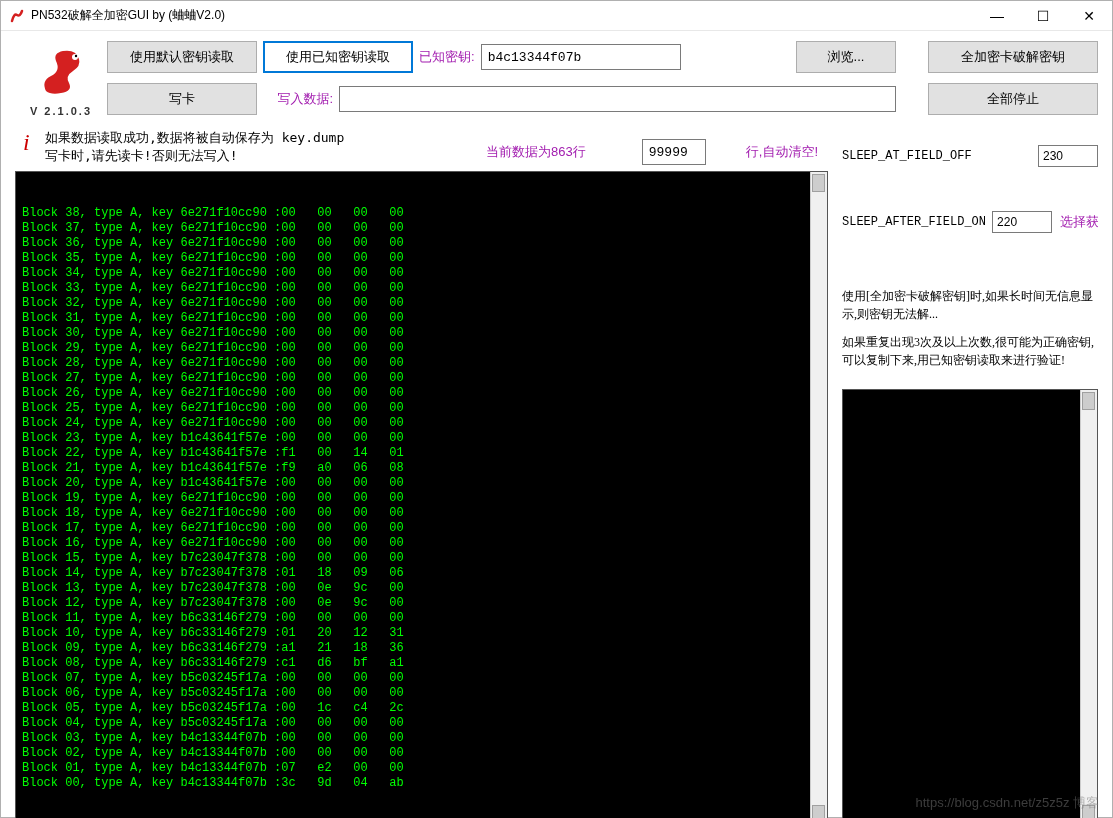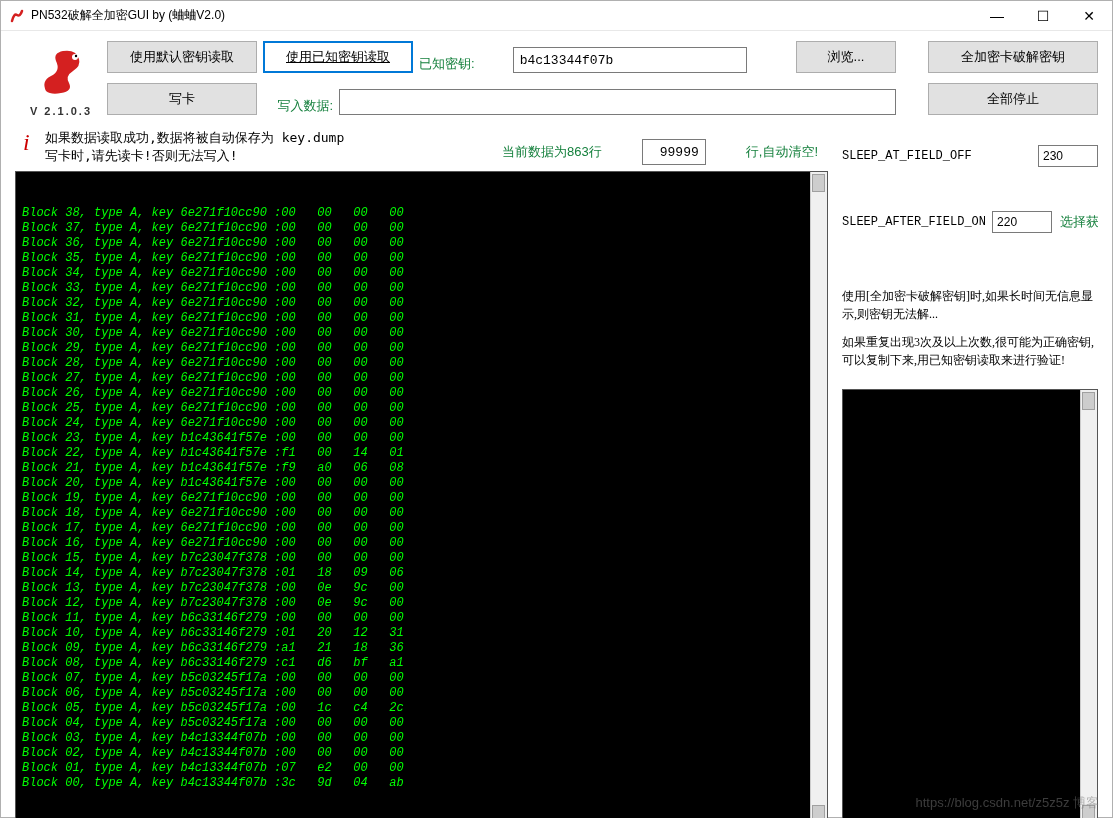--- a/index.html
+++ b/index.html
@@ -37,46 +37,45 @@
   font-size: 14px; color: #000; cursor: pointer;
 }
 .content { flex: 1; padding: 10px 14px 10px 14px; display: flex; flex-direction: column; }
 .top-area { display: flex; }
 .logo-area { width: 92px; text-align: center; }
 .logo-img {
   width: 60px; height: 60px; margin: 0 auto;
 }
 .version-text { font-size: 11px; color: #333; margin-top: 4px; letter-spacing: 2px; font-weight: bold;}
 .controls-area { flex: 1; }
-.row { display: flex; align-items: flex-end; margin-bottom: 10px; gap: 6px; }
+.row { display: flex; align-items: center; margin-bottom: 10px; gap: 6px; }
 .btn {
   height: 32px;
   padding: 0 10px;
   background: #e1e1e1;
   border: 1px solid #adadad;
   font-size: 13px;
   cursor: pointer;
   display: inline-flex;
   align-items: center;
   justify-content: center;
 }
 .btn.primary-outline {
   background: #fff;
   border: 2px solid #0078d7;
   color: #000;
-  text-decoration: underline;
 }
 .input-text {
   height: 26px;
   border: 1px solid #7a7a7a;
   padding: 0 6px;
   font-size: 13px;
   font-family: "Courier New", monospace;
 }
-.label { font-size: 13px; color: #15803d; white-space: nowrap; }
+.label { font-size: 13px; color: #a21caf; white-space: nowrap; }
 .status-line { display: flex; align-items: flex-start; margin: 4px 0 6px 0; }
 .status-icon { width: 30px; font-size: 24px; color: #cc0000; font-style: italic; font-family: serif; padding-left: 8px;}
 .status-text { font-size: 13px; color: #000000; line-height: 1.4; font-family: "SimSun", monospace;}
 .main-area { flex: 1; display: flex; gap: 14px; overflow: hidden; }
 .left-col { flex: 1; display: flex; flex-direction: column; }
 .info-line { display: flex; align-items: center; justify-content: flex-end; gap: 8px; margin-bottom: 6px; padding-right: 10px;}
 .console {
   flex: 1;
   background: #000000;
   color: #00ff00;
@@ -153,21 +152,21 @@
           </svg>
         </div>
         <div class="version-text">V 2.1.0.3</div>
       </div>
 
       <div class="controls-area">
         <div class="row">
           <button class="btn" style="width:150px">使用默认密钥读取</button>
           <button class="btn primary-outline" style="width:150px">使用已知密钥读取</button>
           <span class="label">已知密钥:</span>
-          <input class="input-text" style="width: 234px; margin-left: 32px;" value="b4c13344f07b">
+          <input class="input-text" style="width: 200px;" value="b4c13344f07b">
           <div style="flex:1"></div>
           <button class="btn" style="width:100px">浏览...</button>
           <div style="width:20px"></div>
           <button class="btn" style="width:170px">全加密卡破解密钥</button>
         </div>
         <div class="row">
           <button class="btn" style="width:150px">写卡</button>
           <span class="label" style="width:70px;text-align:right">写入数据:</span>
           <input class="input-text" style="flex: 1 1 0%;" value="">
           <div style="width:20px"></div>
@@ -180,36 +179,36 @@
       <div class="status-line" style="flex:0 0 auto;">
         <div class="status-icon">i</div>
         <div class="status-text">
           <span>如果数据读取成功,数据将被自动保存为 key.dump</span><br>
           <span>写卡时,请先读卡!否则无法写入!</span>
         </div>
       </div>
       <div style="flex:1"></div>
       <div class="info-line" style="margin-top:14px;gap:40px;">
         <span class="label">当前数据为863行</span>
-        <input class="input-text" style="width: 64px; text-align: right;" value="99999">
+        <input class="input-text" style="width: 64px; text-align: left; margin-left: 16px;" value="99999">
         <span class="label">行,自动清空!</span>
       </div>
       <div style="width:270px;padding-left:14px;">
         <div class="field-row" style="margin-top:20px;">
           <span class="field-label">SLEEP_AT_FIELD_OFF</span>
           <input class="field-input" value="230" style="">
         </div>
       </div>
     </div>
 
     <div class="main-area">
 
       <div class="left-col">
         <div class="console" id="main-console">
-          <div style="padding-right: 18px; font-style: italic;">Block 38, type A, key 6e271f10cc90 :00   00   00   00
+          <div style="padding-right: 18px;">Block 38, type A, key 6e271f10cc90 :00   00   00   00
 Block 37, type A, key 6e271f10cc90 :00   00   00   00
 Block 36, type A, key 6e271f10cc90 :00   00   00   00
 Block 35, type A, key 6e271f10cc90 :00   00   00   00
 Block 34, type A, key 6e271f10cc90 :00   00   00   00
 Block 33, type A, key 6e271f10cc90 :00   00   00   00
 Block 32, type A, key 6e271f10cc90 :00   00   00   00
 Block 31, type A, key 6e271f10cc90 :00   00   00   00
 Block 30, type A, key 6e271f10cc90 :00   00   00   00
 Block 29, type A, key 6e271f10cc90 :00   00   00   00
 Block 28, type A, key 6e271f10cc90 :00   00   00   00

